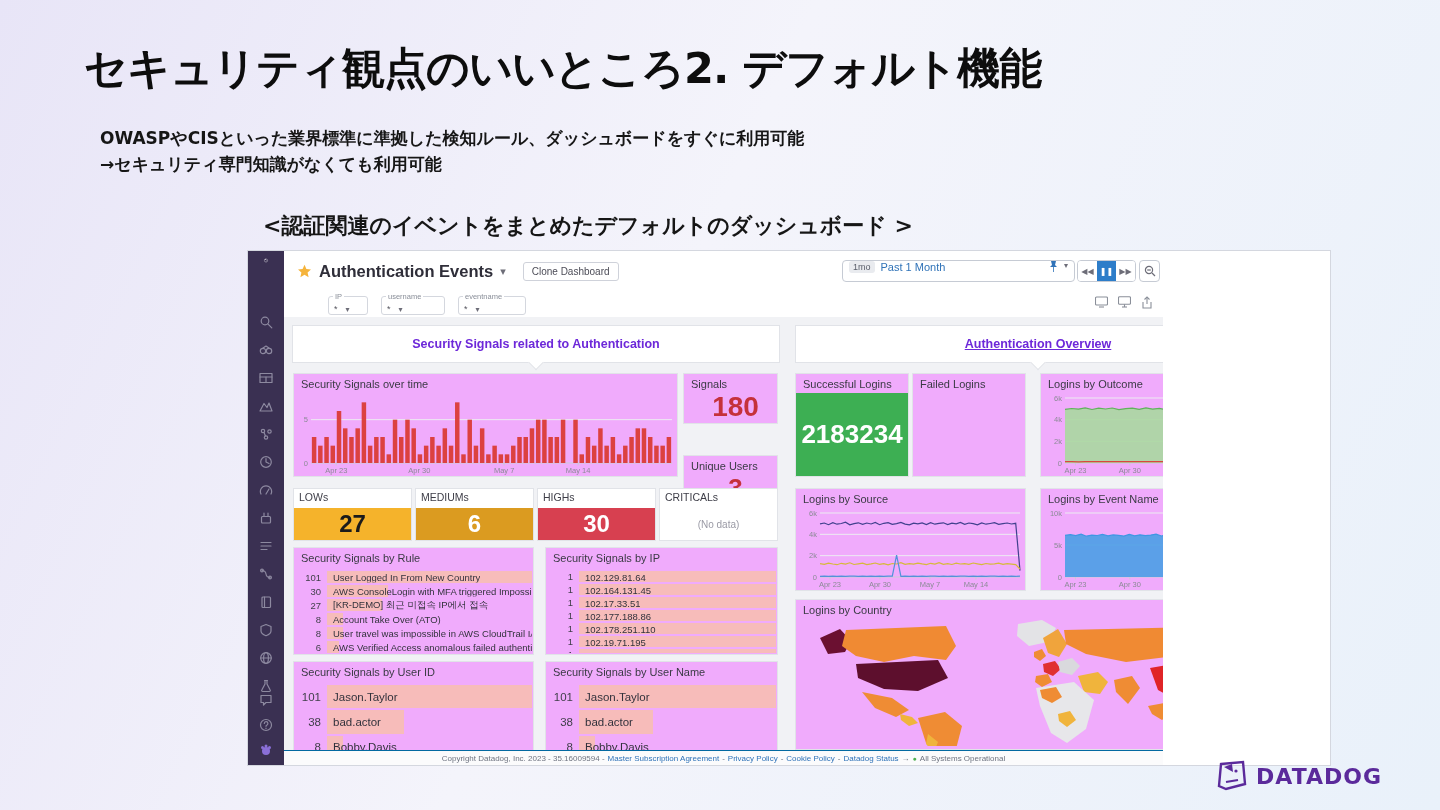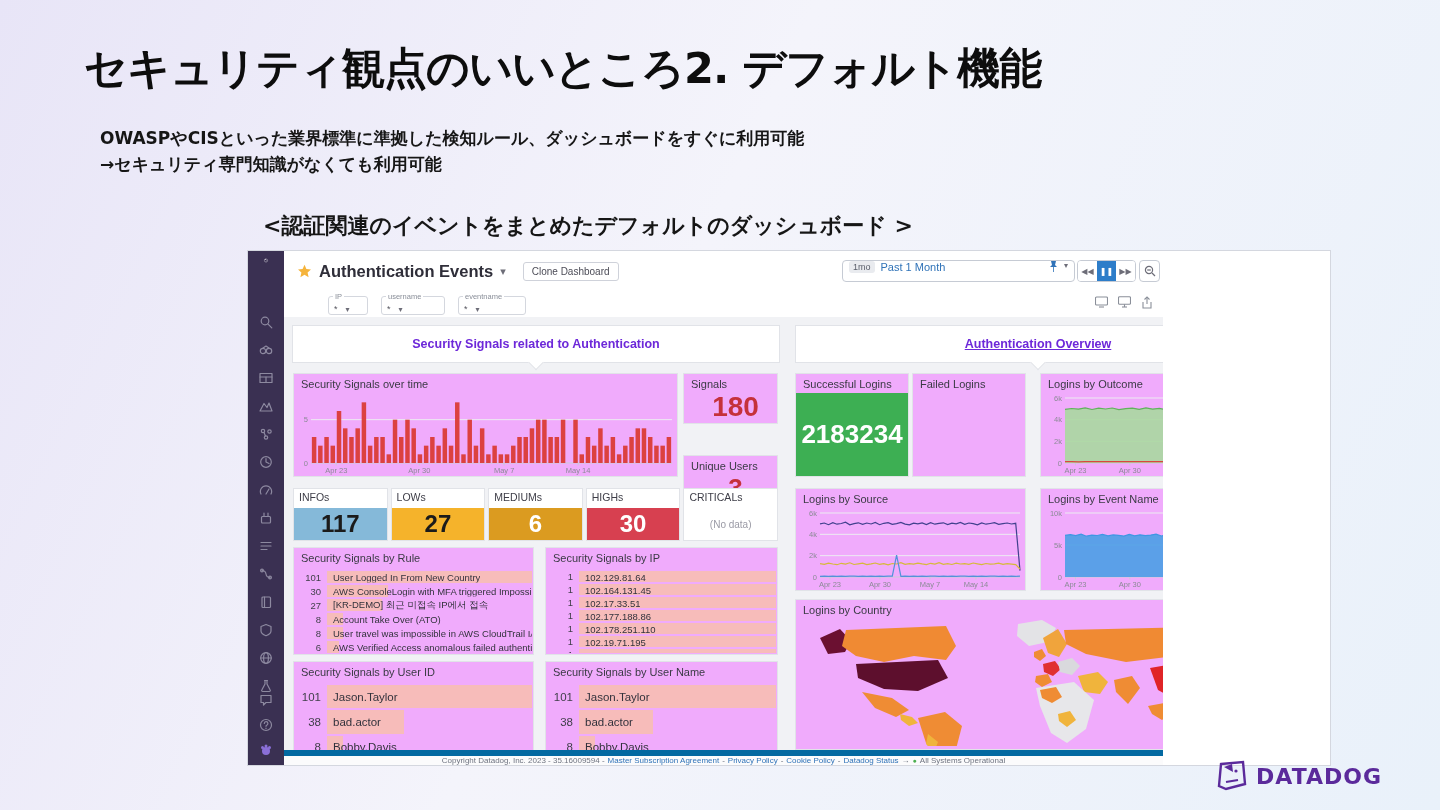--- a/index.html
+++ b/index.html
@@ -62,21 +62,21 @@
   .tl-row{display:flex;align-items:center;}
   .tl-count{width:26px;text-align:right;padding-right:6px;color:#3f3f49;flex:none;}
   .tl-barwrap{flex:1;position:relative;height:100%;}
   .tl-bar{position:absolute;left:0;top:0;bottom:0;background:#f7bcba;}
   .tl-label{position:absolute;left:6px;top:50%;transform:translateY(-50%);color:#32323c;white-space:nowrap;overflow:hidden;max-width:97%;}
   .tl-sm .tl-row{height:13.5px;font-size:9.5px;}
   .tl-lg .tl-row{height:28px;font-size:11.5px;}
   
   .login-val{position:absolute;left:0;right:0;top:19px;bottom:0;display:flex;align-items:center;justify-content:center;font-size:26px;font-weight:700;color:#fff;}
   
-  .dd-footer{position:absolute;left:36px;top:499px;width:879px;height:15px;background:#fbfbfc;border-top:6px solid #0369a1;font-size:8px;color:#6f7480;display:flex;align-items:center;justify-content:center;gap:3px;box-sizing:border-box;}
+  .dd-footer{position:absolute;left:36px;top:499px;width:879px;height:15px;background:#fbfbfc;border-top:1px solid #0369a1;font-size:8px;color:#6f7480;display:flex;align-items:center;justify-content:center;gap:3px;box-sizing:border-box;}
   .dd-footer a{color:#3073b8;text-decoration:none;cursor:pointer;}
   .status-dot{color:#4caf50;font-size:7px;}
   svg text{font-family:"Liberation Sans","DejaVu Sans",sans-serif;}
 </style>
 </head>
 <body>
 
 <div class="slide-title">セキュリティ観点のいいところ2. デフォルト機能</div>
 <div class="slide-body">
   <div>OWASPやCISといった業界標準に準拠した検知ルール、ダッシュボードをすぐに利用可能</div>
@@ -364,24 +364,20 @@
       <div class="wgt-title">Signals</div>
       <div class="big-val red-val" style="font-size:28px;">180</div>
     </div>
     <div class="wgt" style="left:399px;top:109px;width:95px;height:51px;margin-top:29px;">
       <div class="wgt-title">Unique Users</div>
       <div class="big-val red-val" style="font-size:26px;">3</div>
     </div>
 
     <div class="sev-row" id="sev-row" style="left:9px;top:171px;width:485px;height:53px;">
         <div class="sev-tile">
-          <div class="sev-label">INFOs</div>
-          <div class="sev-value" style="background: rgb(133, 185, 217); color: rgb(27, 27, 27);">117</div>
-        </div>
-        <div class="sev-tile">
           <div class="sev-label">LOWs</div>
           <div class="sev-value" style="background: rgb(245, 179, 43); color: rgb(27, 27, 27);">27</div>
         </div>
         <div class="sev-tile">
           <div class="sev-label">MEDIUMs</div>
           <div class="sev-value" style="background: rgb(219, 155, 32); color: rgb(255, 255, 255);">6</div>
         </div>
         <div class="sev-tile">
           <div class="sev-label">HIGHs</div>
           <div class="sev-value" style="background: rgb(215, 64, 80); color: rgb(255, 255, 255);">30</div>

